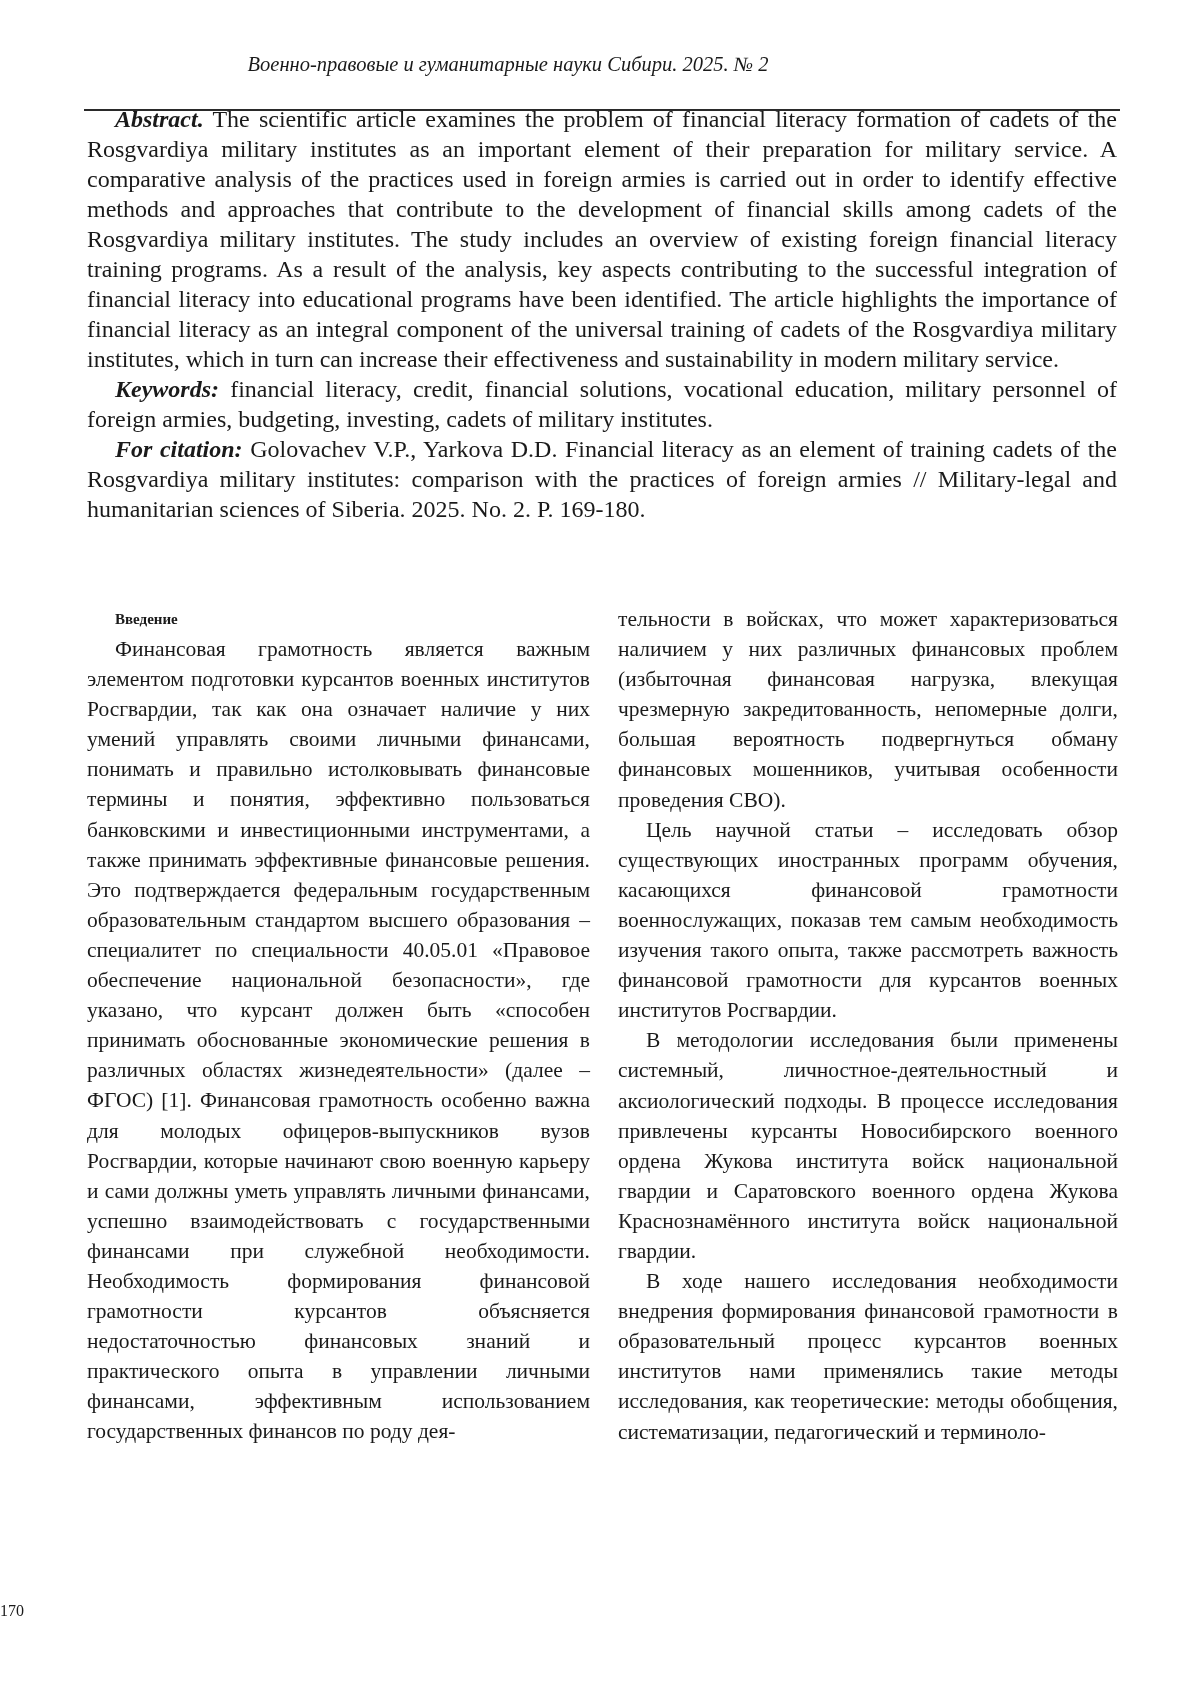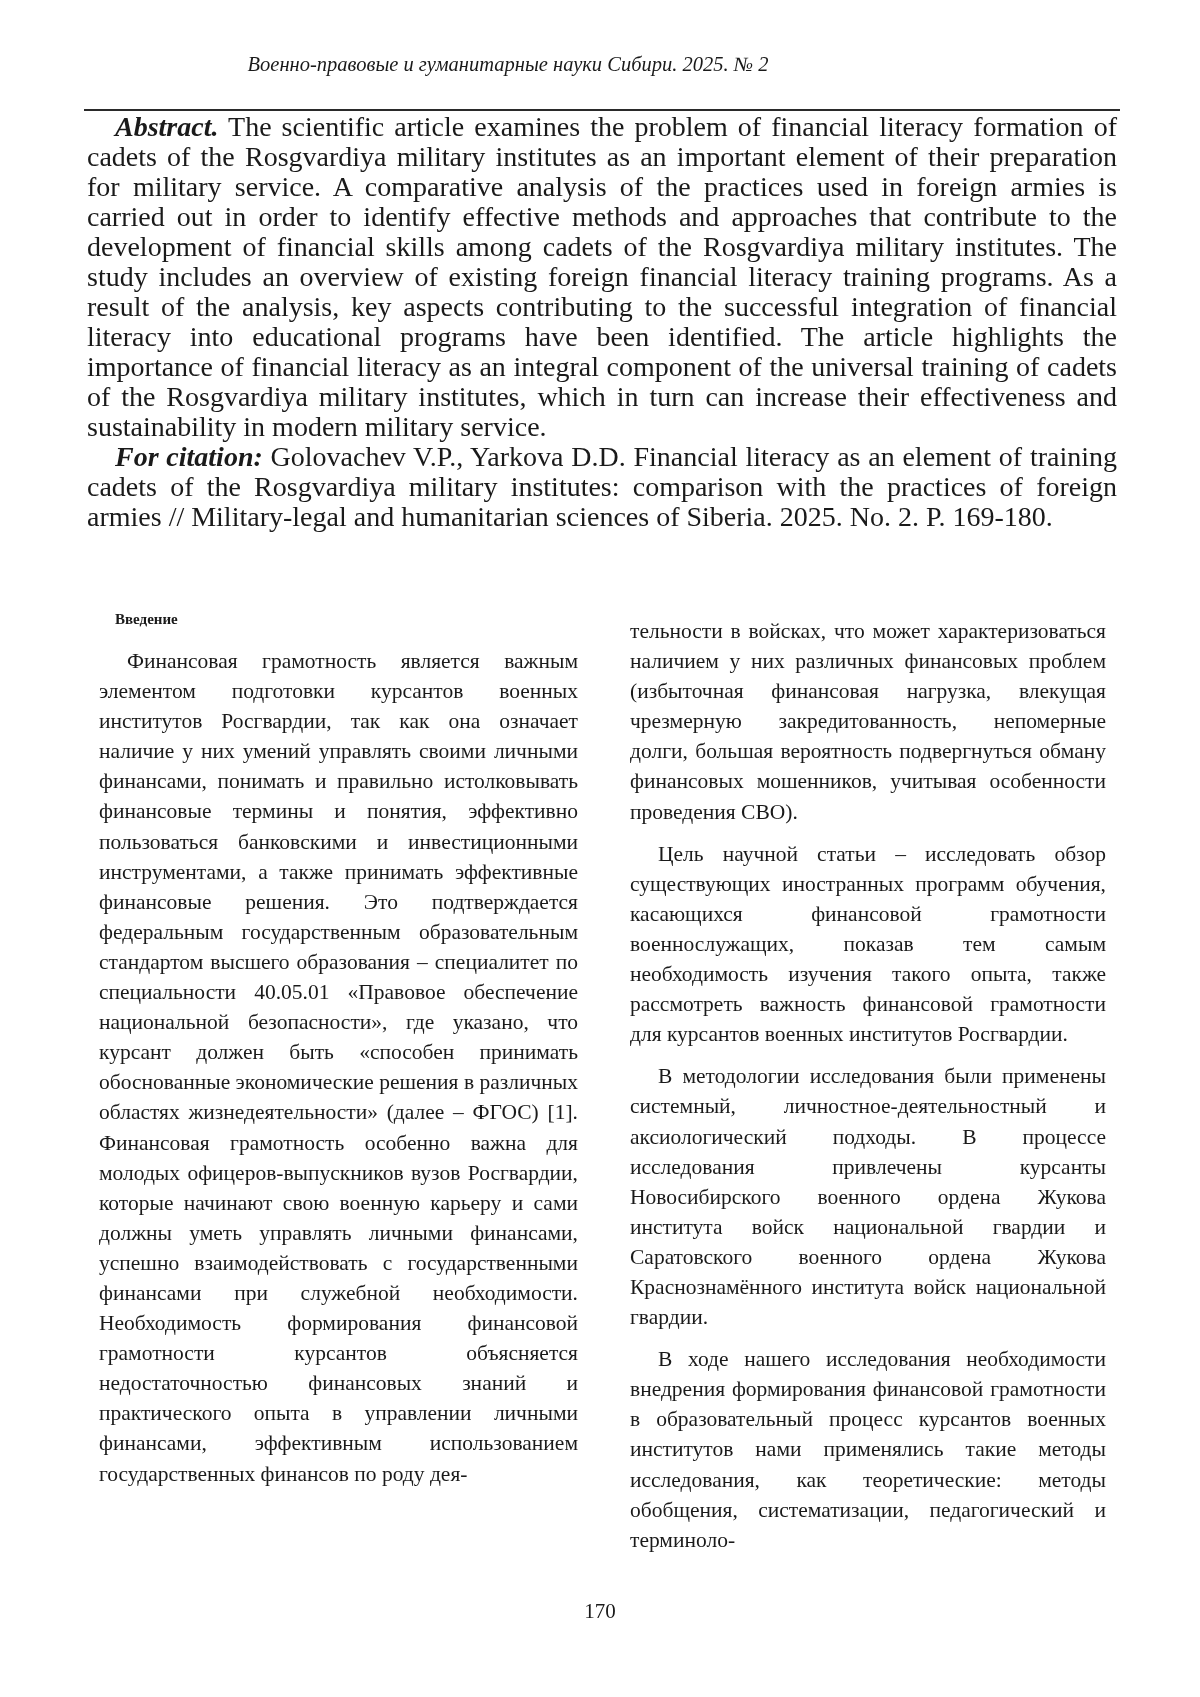--- a/index.html
+++ b/index.html
@@ -11,52 +11,53 @@
   .running-head {
     position: absolute; left: 0; top: 50px; width: 1016px;
     text-align: center; font-style: italic; font-size: 20.5px; line-height: 28px;
     color: #1a1a1a;
   }
   .head-rule {
     position: absolute; left: 84px; top: 109px; width: 1036px; height: 2px;
     background: #2a2a2a;
   }
   .abstract-block {
-    position: absolute; left: 87px; top: 112px; width: 1030px;
-    font-size: 28px; line-height: 30px; text-align: justify;
+    position: absolute; left: 87px; top: 104px; width: 1030px;
+    font-size: 24px; line-height: 30px; text-align: justify;
   }
   .abstract-block p { margin: 0; text-indent: 28px; }
   .abstract-block b { font-style: italic; font-weight: bold; }
   .col {
     position: absolute; top: 604px;
     font-size: 21.5px; line-height: 30.1px; text-align: justify;
   }
   .col.left { left: 87px; width: 503px; }
   .col.right { left: 618px; width: 500px; }
-  .col p { margin: 12px; text-indent: 28px; }
+  .col p { margin: 0; text-indent: 28px; }
   .col p.cont { text-indent: 0; }
   .col h2 {
     margin: 0; font-size: 15px; line-height: 30px; font-weight: bold;
     text-indent: 28px;
   }
   .page-number {
-    position: absolute; left: 0; top: 1597px; width: 1200px; text-align: center;
-    font-size: 21px; line-height: 28px; font-family: Liberation Serif, serif;
+    position: absolute; left: 0; top: 1597px; width: 1200px; text-align: left;
+    font-size: 16px; line-height: 28px; font-family: Liberation Serif, serif;
   }
 </style>
 </head>
 <body>
 
 <div class="running-head">
   <div>Военно-правовые и гуманитарные науки Сибири. 2025. № 2</div>
 </div>
 <div class="head-rule"></div>
 
 <div class="abstract-block">
   <p><b>Abstract.</b><span> The scientific article examines the problem of financial literacy formation of cadets of the Rosgvardiya military institutes as an important element of their preparation for military service. A comparative analysis of the practices used in foreign armies is carried out in order to identify effective methods and approaches that contribute to the development of financial skills among cadets of the Rosgvardiya military institutes. The study includes an overview of existing foreign financial literacy training programs. As a result of the analysis, key aspects contributing to the successful integration of financial literacy into educational programs have been identified. The article highlights the importance of financial literacy as an integral component of the universal training of cadets of the Rosgvardiya military institutes, which in turn can increase their effectiveness and sustainability in modern military service.</span></p>
+  <p><b>Keywords:</b><span> financial literacy, credit, financial solutions, vocational education, military personnel of foreign armies, budgeting, investing, cadets of military institutes.</span></p>
   <p><b>For citation:</b><span> Golovachev V.P., Yarkova D.D. Financial literacy as an element of training cadets of the Rosgvardiya military institutes: comparison with the practices of foreign armies // Military-legal and humanitarian sciences of Siberia. 2025. No. 2. P. 169-180.</span></p>
 </div>
 
 <div class="col left">
   <h2>Введение</h2>
   <p>Финансовая грамотность является важным элементом подготовки курсантов военных институтов Росгвардии, так как она означает наличие у них умений управлять своими личными финансами, понимать и правильно истолковывать финансовые термины и понятия, эффективно пользоваться банковскими и инвестиционными инструментами, а также принимать эффективные финансовые решения. Это подтверждается федеральным государственным образовательным стандартом высшего образования – специалитет по специальности 40.05.01 «Правовое обеспечение национальной безопасности», где указано, что курсант должен быть «способен принимать обоснованные экономические решения в различных областях жизнедеятельности» (далее – ФГОС) [1]. Финансовая грамотность особенно важна для молодых офицеров-выпускников вузов Росгвардии, которые начинают свою военную карьеру и сами должны уметь управлять  личными финансами, успешно взаимодействовать с государственными финансами при служебной необходимости. Необходимость формирования финансовой грамотности курсантов объясняется недостаточностью финансовых знаний и практического опыта в управлении личными финансами, эффективным использованием государственных финансов по роду дея-</p>
 </div>
 
 <div class="col right">
   <p class="cont">тельности в войсках, что может характеризоваться наличием у них различных финансовых проблем (избыточная финансовая нагрузка, влекущая чрезмерную закредитованность, непомерные долги, большая вероятность подвергнуться обману финансовых мошенников, учитывая особенности проведения СВО).</p>

